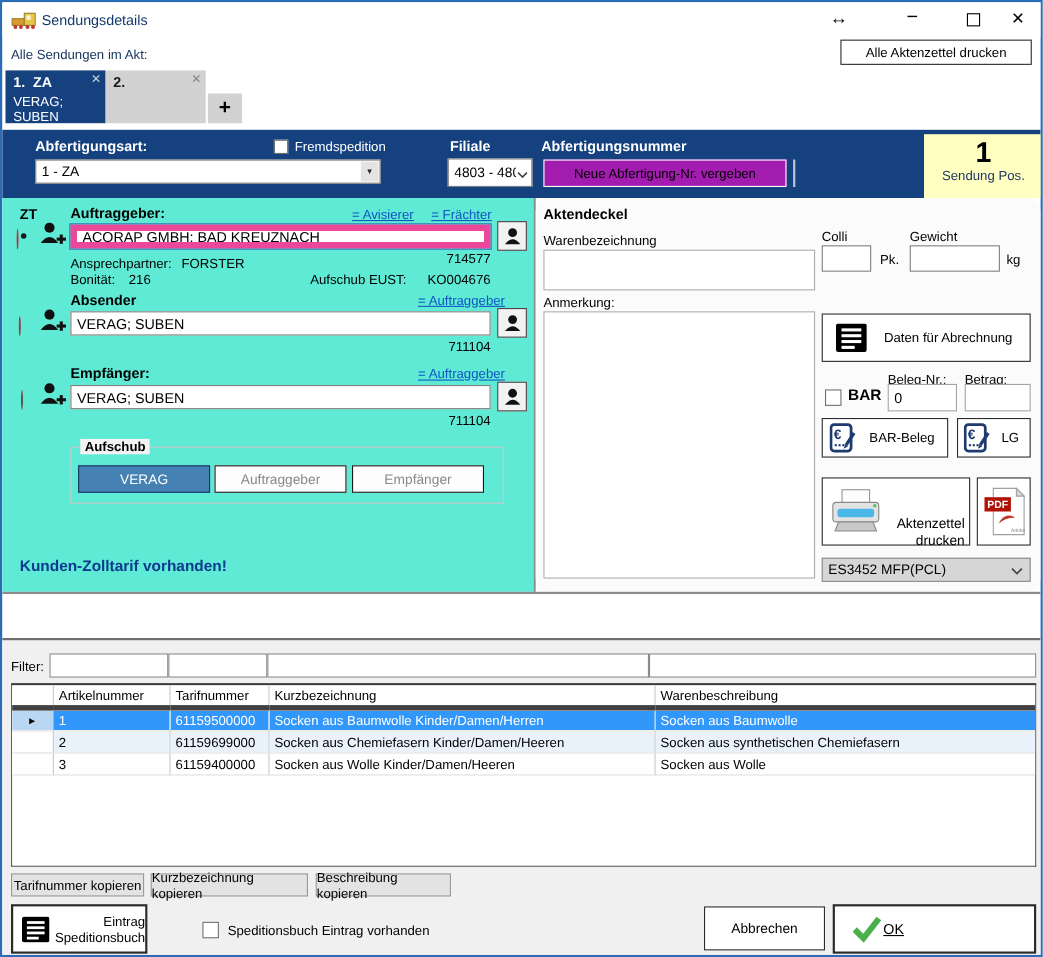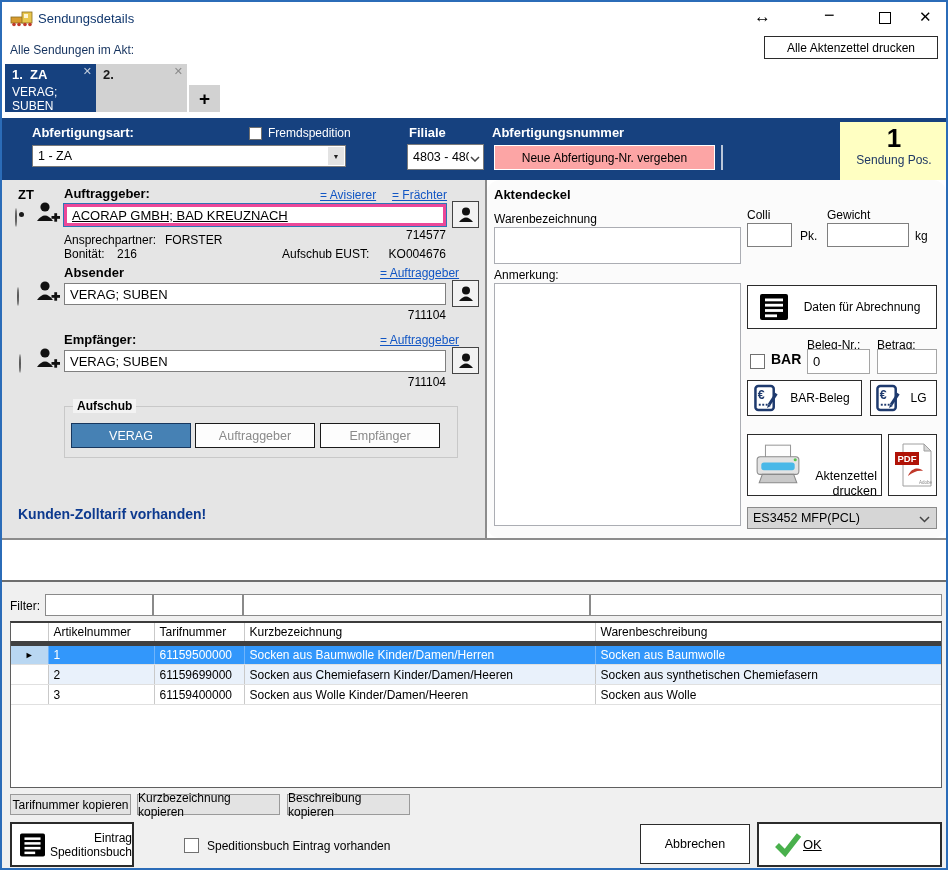--- a/index.html
+++ b/index.html
@@ -7,35 +7,35 @@
   .win{position:relative;width:948px;height:870px;background:#fff;border:2px solid #2b6cb8;overflow:hidden;}
   .abs{position:absolute;}
   .b{font-weight:bold;}
   .t12{font-size:12px;color:#000;}
   .t13{font-size:13px;color:#000;}
   .navy{color:#12386e;}
   .white{color:#fff;}
   .link{color:#1256c4;text-decoration:underline;font-size:12px;cursor:pointer;}
   .rt{text-align:right;}
   .inp{background:#fff;border:1px solid #7f7f7f;font-size:13px;padding:2px 5px;color:#000;}
-  .focusinp{border:3px solid #ec4899;outline:1px solid #2e75b6;text-decoration:underline;}
+  .focusinp{border:6px solid #ec4899;outline:1px solid #2e75b6;}
   .ta{background:#fff;border:1px solid #abadb3;resize:none;font-size:12px;padding:3px;}
   .chk{width:13px;height:13px;background:#fff;border:1px solid #707070;display:inline-block;}
   .radio{width:13px;height:13px;border:1px solid #5a5a5a;border-radius:50%;background:#fff;position:relative;}
   .radio.sel::after{content:"";position:absolute;left:3px;top:3px;width:5px;height:5px;border-radius:50%;background:#1a1a1a;}
   .btn-w{background:#fff;border:1px solid #2b2b2b;display:flex;align-items:center;justify-content:center;font-size:12px;cursor:pointer;}
   .btn-g{background:#e3e3e3;border:1px solid #9a9a9a;display:flex;align-items:center;justify-content:center;font-size:12px;cursor:pointer;}
   .combo{background:#fff;border:1px solid #7a7a7a;display:flex;align-items:center;font-size:12.5px;padding-left:5px;overflow:hidden;white-space:nowrap;cursor:pointer;}
   .titlebar{position:absolute;left:0;top:0;width:100%;height:32px;background:#fff;}
   .band{position:absolute;left:0;top:116px;width:100%;height:62px;background:#16417f;}
   .tab{position:absolute;top:62px;height:48px;padding:3px 7px;cursor:pointer;}
   .tab .x{position:absolute;right:4px;top:1px;font-size:11px;}
   .tabtitle{white-space:pre;font-size:13px;font-weight:600;}
   .tabsub{font-size:12px;line-height:14px;margin-top:3px;width:70px;}
-  .panelL{position:absolute;left:0;top:178px;width:483px;height:358px;background:#e5e5e5;}
+  .panelL{position:absolute;left:0;top:178px;width:483px;height:358px;background:#5eead4;}
   .panelR{position:absolute;left:485px;top:178px;width:459px;height:358px;background:#fbfbfb;border-radius:13px;}
   .vdiv{position:absolute;left:483px;top:178px;width:2px;height:358px;background:#8c8c8c;}
   .hdiv{position:absolute;left:0;top:536px;width:100%;height:2px;background:#8c8c8c;}
   .bottom{position:absolute;left:0;top:578px;width:100%;height:290px;background:#f0f0f0;border-top:2px solid #6e6e6e;}
   .fieldset{position:absolute;border:1px solid #c8c8c8;background:transparent;}
   .fieldset>.legend{position:absolute;left:8px;top:-8px;background:#f3f3f3;padding:0 4px;font-size:12px;font-weight:bold;}
   .aufbtn{position:absolute;height:25px;display:flex;align-items:center;justify-content:center;font-size:12.5px;cursor:pointer;}
   .aufbtn.sel{background:#4681b4;color:#fff;border:1px solid #17375e;}
   .aufbtn.un{background:#fdfdfd;color:#8a8a8a;border:1px solid #1a1a1a;}
   table.grid{border-collapse:collapse;table-layout:fixed;width:932px;background:#fff;font-size:12px;}
@@ -95,21 +95,21 @@
     <span class="abs chk" style="left:247px;top:9px;"></span>
     <span class="abs white" style="left:266px;top:8px;font-size:12px;">Fremdspedition</span>
     <span class="abs white b" style="left:407px;top:7px;font-size:13px;">Filiale</span>
     <div class="abs combo" style="left:405px;top:26px;width:77px;height:26px;">
       <span style="overflow:hidden;width:56px;">4803 - 480</span>
       <svg class="abs" style="right:3px;top:11px;" width="10" height="6">
           <polyline points="1,1 5,5 9,1" fill="none" stroke="#444" stroke-width="1.5"></polyline>
         </svg>
     </div>
     <span class="abs white b" style="left:490px;top:7px;font-size:13px;">Abfertigungsnummer</span>
-    <div class="abs" style="left:492px;top:27px;width:221px;height:25px;background:#fca5a5;border:1px solid #fff;display:flex;align-items:center;justify-content:center;font-size:12px;cursor:pointer;">Neue Abfertigung-Nr. vergeben</div>
+    <div class="abs" style="left:492px;top:27px;width:221px;height:25px;background:#a21caf;border:1px solid #fff;display:flex;align-items:center;justify-content:center;font-size:12px;cursor:pointer;">Neue Abfertigung-Nr. vergeben</div>
     <span class="abs" style="left:719px;top:27px;width:2px;height:25px;background:rgba(255,255,255,0.7);"></span>
     <div class="abs" style="left:838px;top:4px;width:108px;height:58px;background:#ffffc2;text-align:center;">
       <div style="font-size:26px;font-weight:bold;color:#000;line-height:30px;margin-top:1px;">1</div>
       <div style="font-size:12px;color:#1f3864;">Sendung Pos.</div>
     </div>
   </div>
 
   <div class="panelL">
     <span class="abs b t13" style="left:16px;top:7px;">ZT</span>
 

